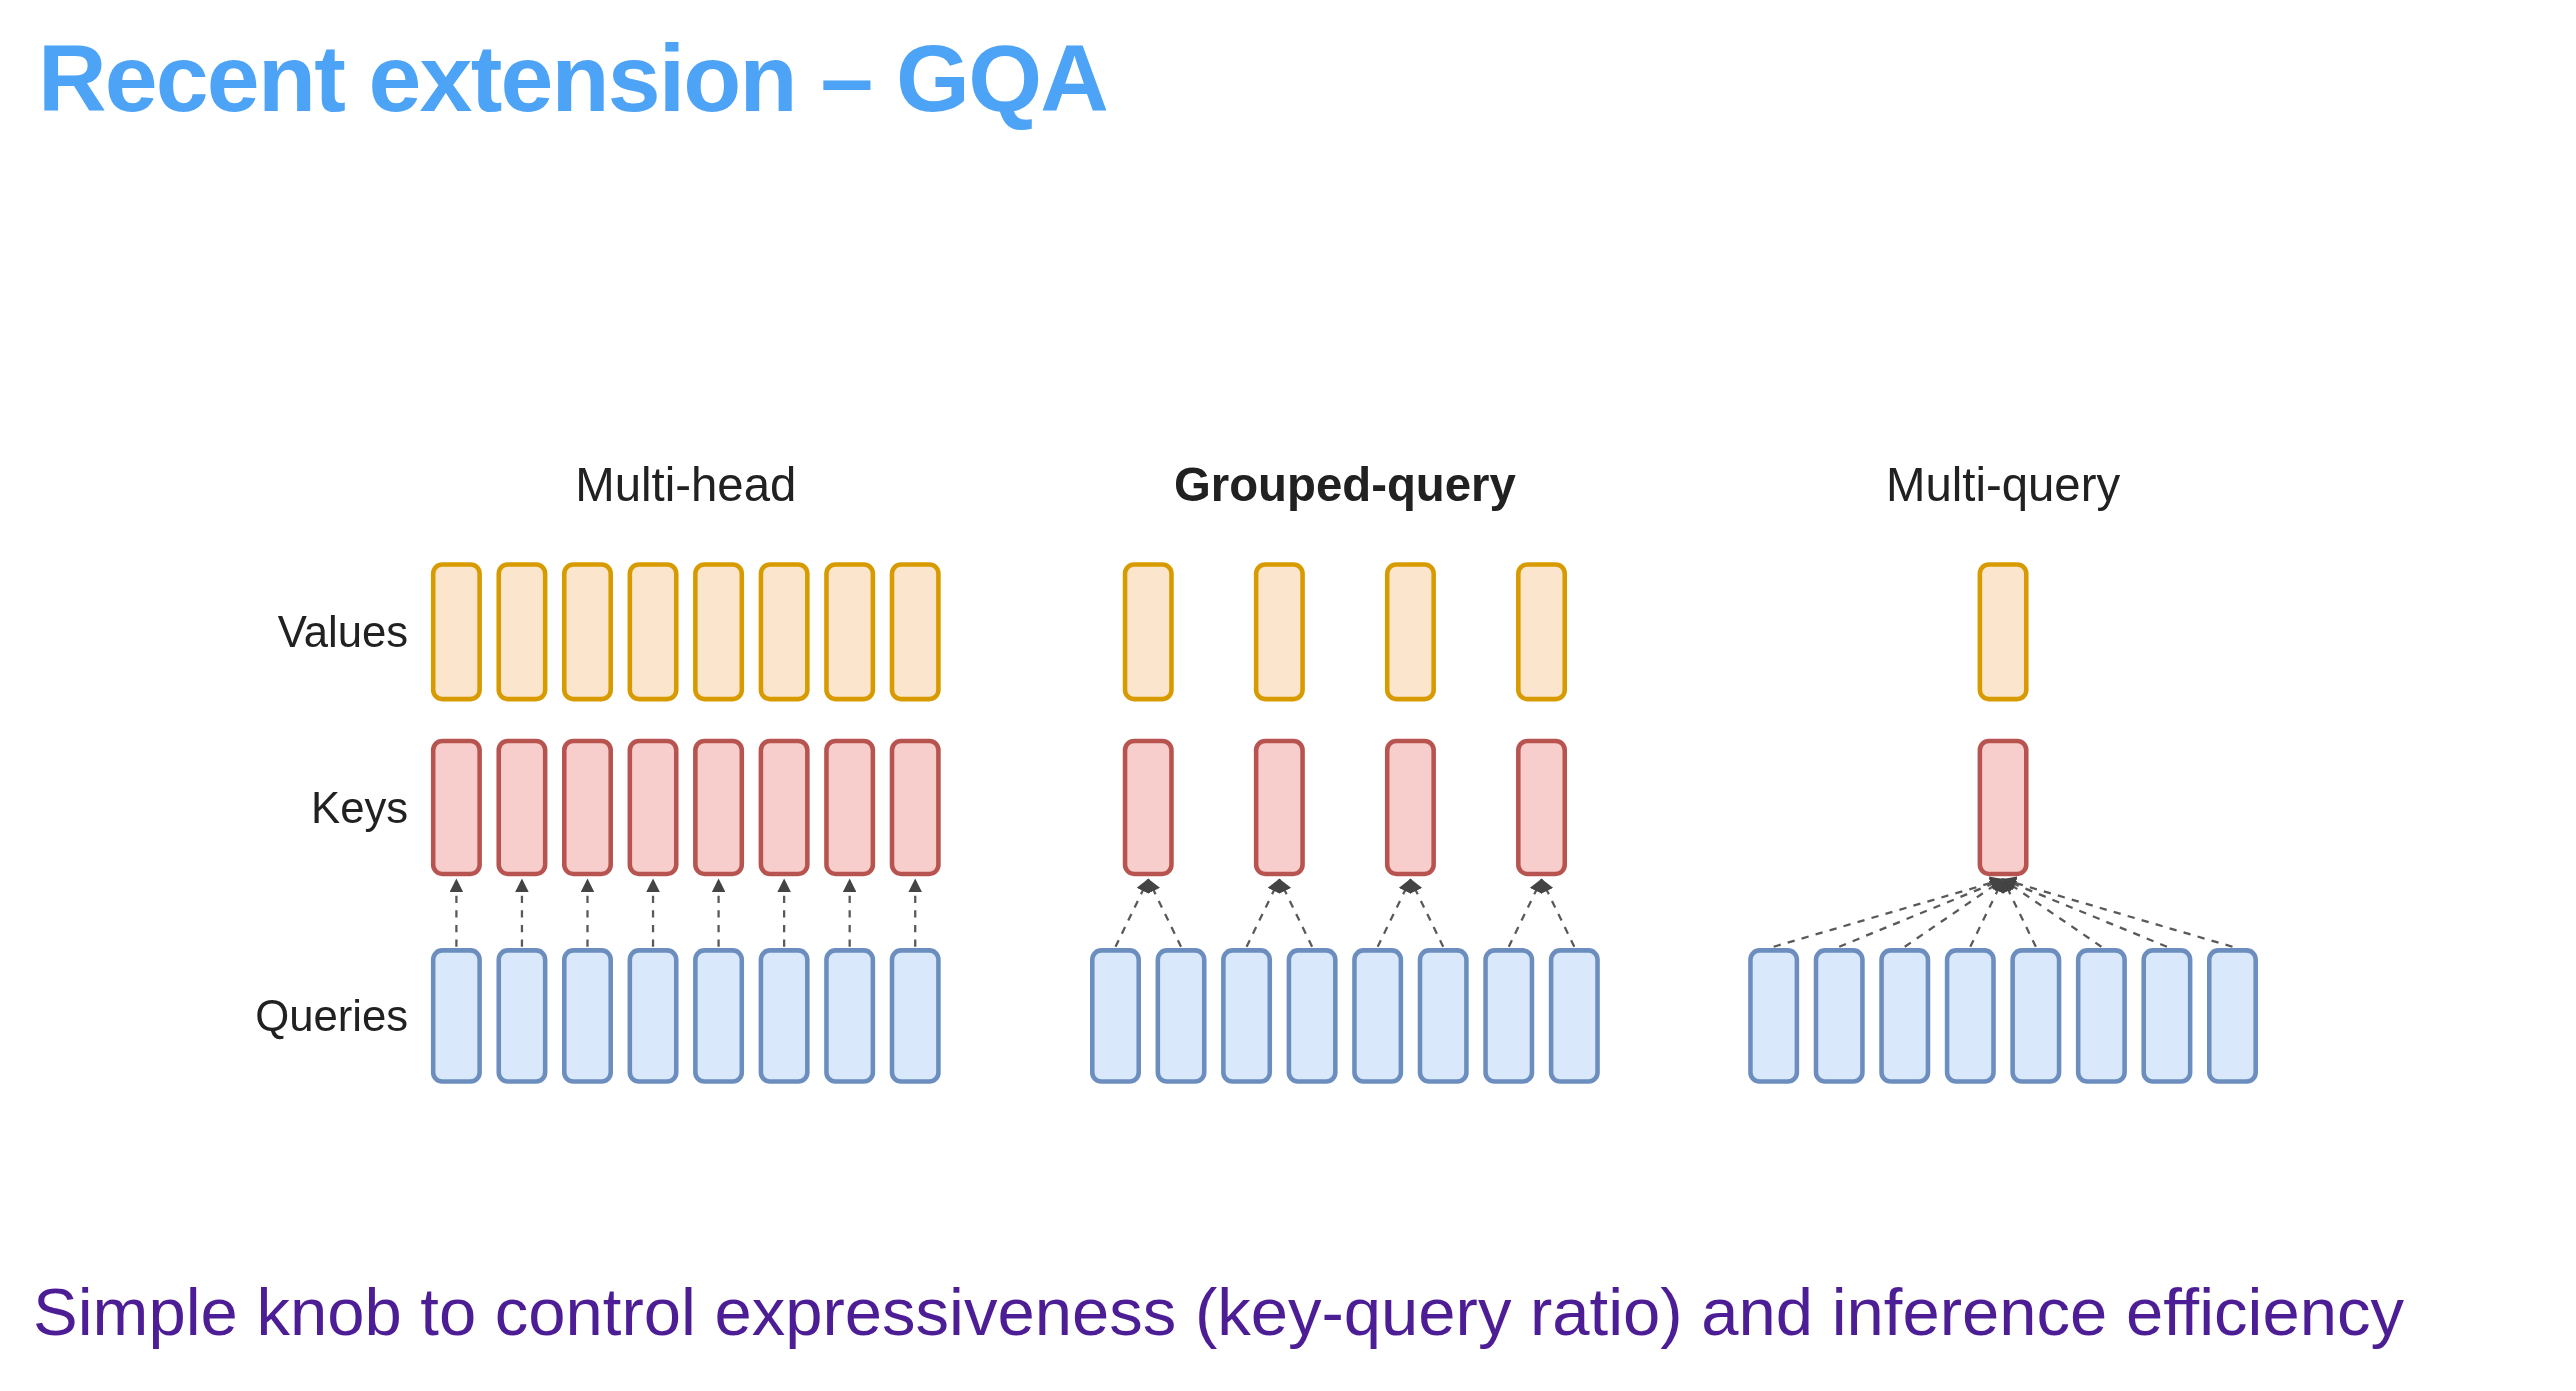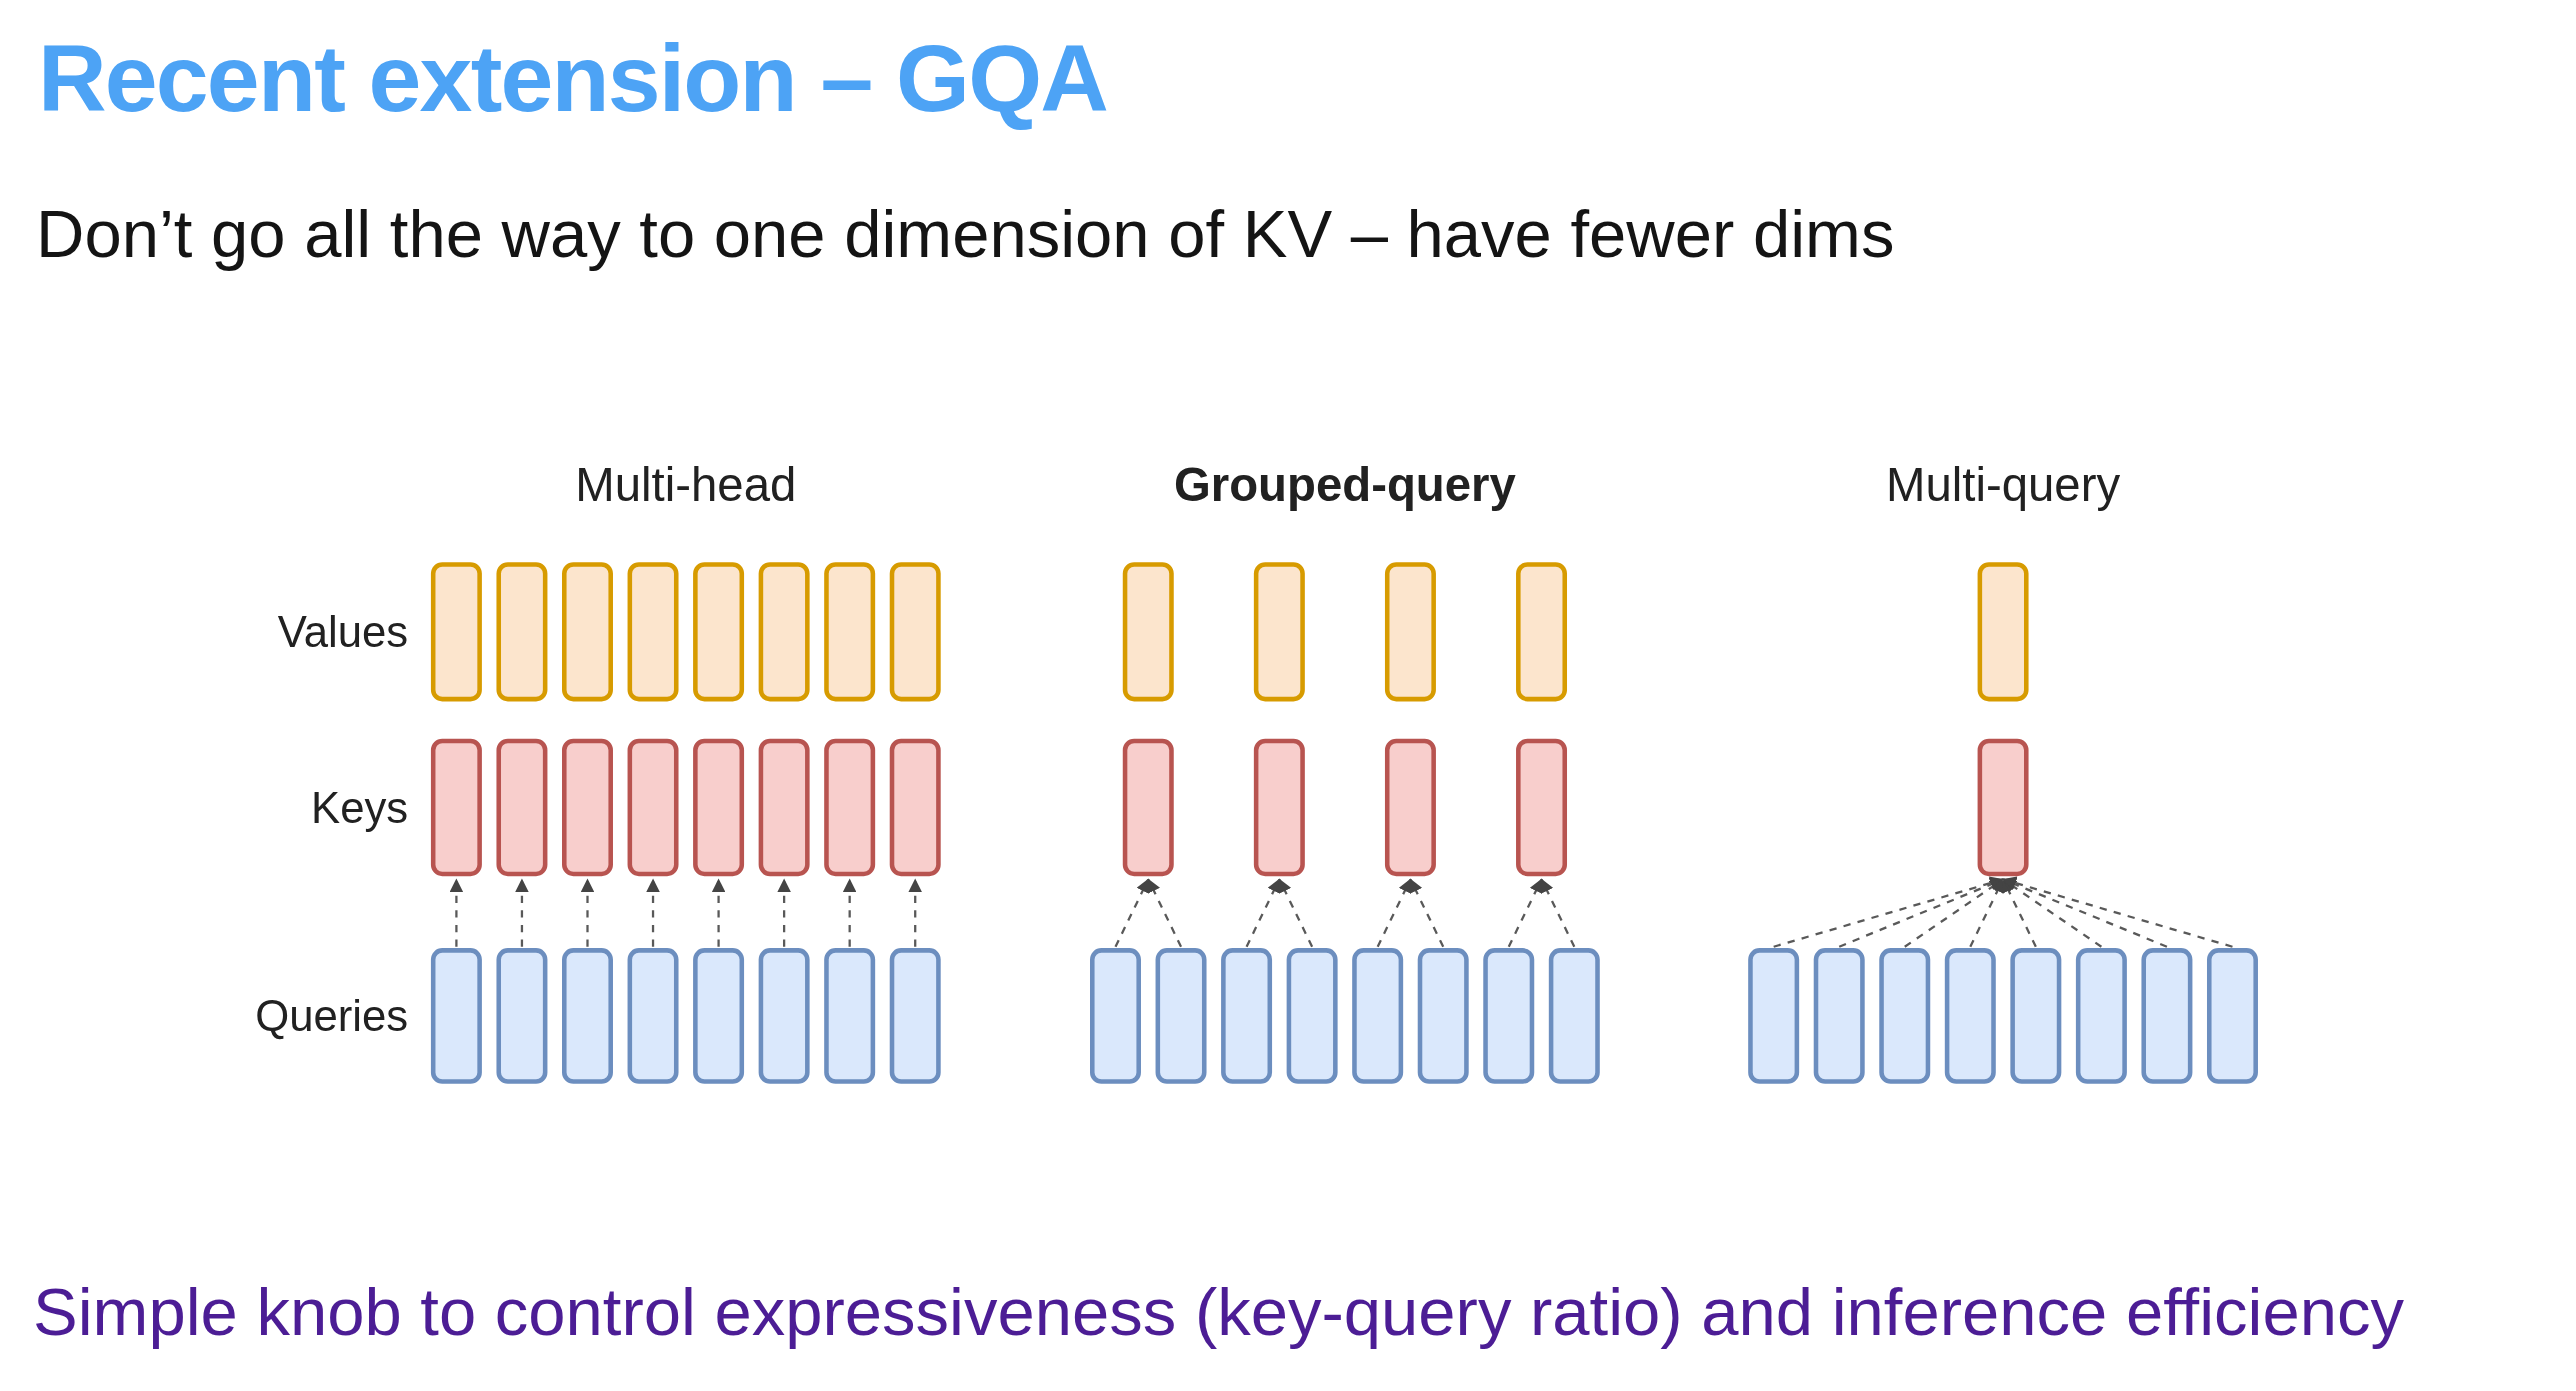--- a/index.html
+++ b/index.html
@@ -47,21 +47,20 @@
   svg text{
     font-family:"Liberation Sans","DejaVu Sans",sans-serif;
     fill:#212121;
   }
 </style>
 </head>
 <body>
 
 <div class="slide">
   <div class="title">Recent extension – GQA</div>
-  <div class="subtitle">Don’t go all the way to one dimension of KV – have fewer dims</div>
   <svg id="diagram" width="2576" height="1391" viewBox="0 0 2829 1528" xmlns="http://www.w3.org/2000/svg">
       <defs>
         <marker id="arrow" markerWidth="6" markerHeight="6" refX="5.6" refY="3" orient="auto" markerUnits="strokeWidth">
           <path d="M0,0 L6,3 L0,6 Z" fill="#444444"></path>
         </marker>
       </defs>
       <text x="448" y="694" text-anchor="end" dominant-baseline="central" font-size="48">Values</text>
       <text x="448" y="887" text-anchor="end" dominant-baseline="central" font-size="48">Keys</text>
       <text x="448" y="1116" text-anchor="end" dominant-baseline="central" font-size="48">Queries</text>
       <g>

